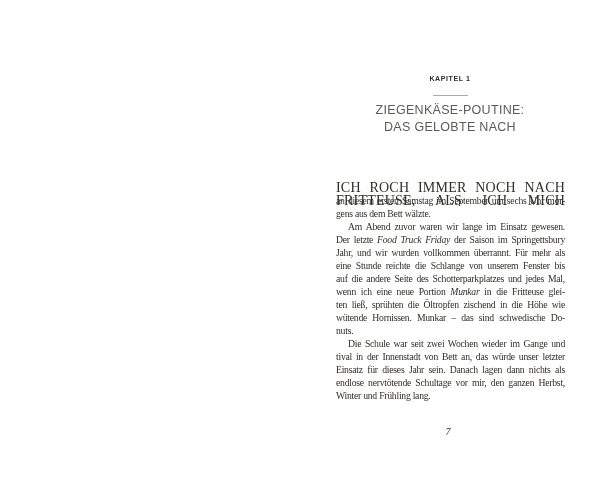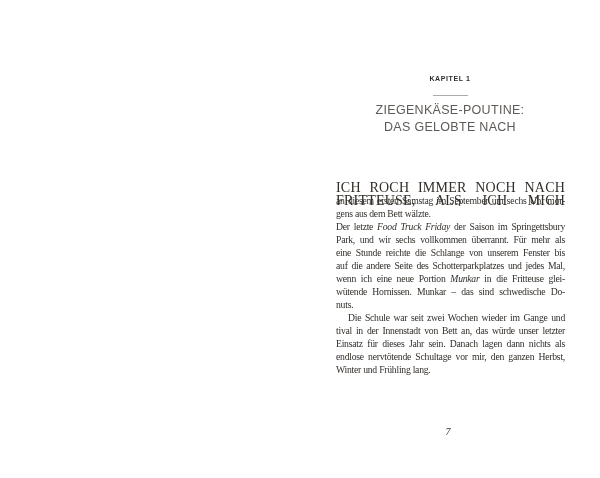--- a/index.html
+++ b/index.html
@@ -93,25 +93,27 @@
 
   <div class="title">
     <div>ZIEGENKÄSE-POUTINE:</div>
     <div>DAS GELOBTE NACH</div>
   </div>
 
   <div class="body">
       <div class="line caps"><span>ICH ROCH IMMER NOCH NACH FRITTEUSE, ALS ICH MICH</span></div>
       <div class="line"><span>an diesem ersten Samstag im September um sechs Uhr mor-</span></div>
       <div class="line end"><span>gens aus dem Bett wälzte.</span></div>
+      <div class="line indent"><span>Am Abend zuvor waren wir lange im Einsatz gewesen.</span></div>
       <div class="line"><span>Der letzte </span><i>Food Truck Friday</i><span> der Saison im Springettsbury</span></div>
-      <div class="line"><span>Park, und wir sechs vollkommen überrannt. Für mehr als</span></div>
+      <div class="line"><span>Jahr, und wir wurden vollkommen überrannt. Für mehr als</span></div>
       <div class="line"><span>eine Stunde reichte die Schlange von unserem Fenster bis</span></div>
       <div class="line"><span>auf die andere Seite des Schotterparkplatzes und jedes Mal,</span></div>
       <div class="line"><span>wenn ich eine neue Portion </span><i>Munkar</i><span> in die Fritteuse glei-</span></div>
+      <div class="line"><span>ten ließ, sprühten die Öltropfen zischend in die Höhe wie</span></div>
       <div class="line"><span>wütende Hornissen. Munkar – das sind schwedische Do-</span></div>
       <div class="line end"><span>nuts.</span></div>
       <div class="line indent"><span>Die Schule war seit zwei Wochen wieder im Gange und</span></div>
       <div class="line"><span>tival in der Innenstadt von Bett an, das würde unser letzter</span></div>
       <div class="line"><span>Einsatz für dieses Jahr sein. Danach lagen dann nichts als</span></div>
       <div class="line"><span>endlose nervtötende Schultage vor mir, den ganzen Herbst,</span></div>
       <div class="line end"><span>Winter und Frühling lang.</span></div>
     </div>
 
   <div class="pagenum">7</div>

